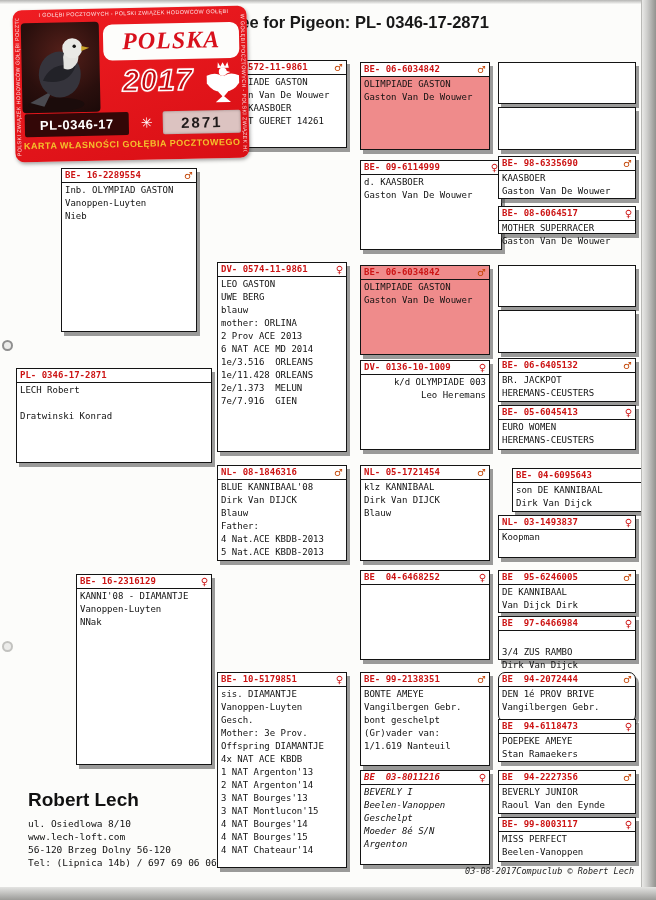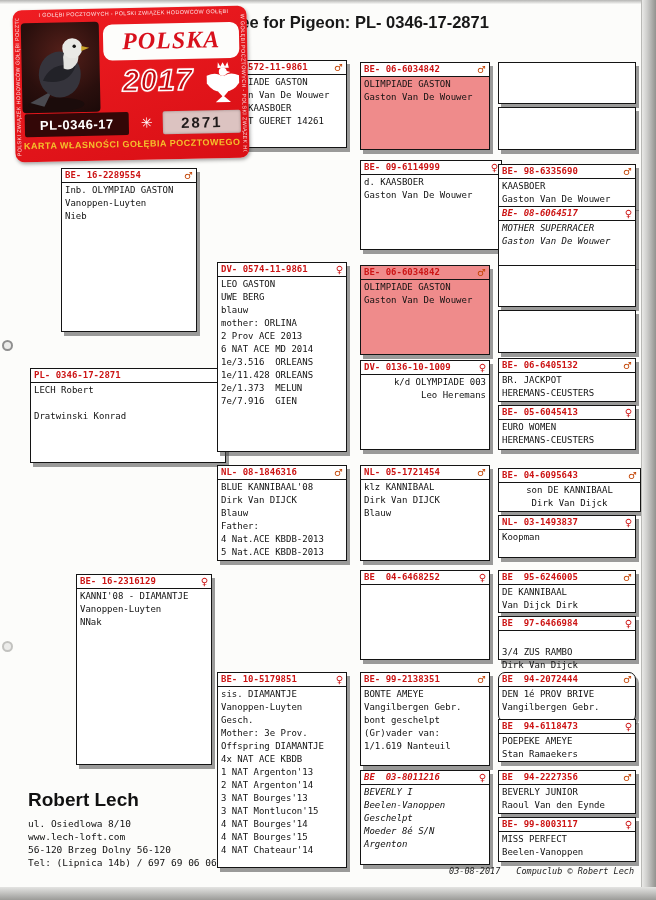--- a/index.html
+++ b/index.html
@@ -61,53 +61,53 @@
   .serial{position:absolute;left:148px;top:104px;width:78px;height:23px;background:#dcc3c1;color:#201a1a;
     font-family:"Liberation Sans",sans-serif;font-weight:bold;font-size:15px;text-align:center;line-height:23px;
     letter-spacing:2px;border-radius:2px;box-shadow:inset 0 0 3px rgba(0,0,0,.3)}
   .cardtitle{position:absolute;left:8px;right:8px;top:131px;text-align:center;color:#f4c02c;
     font-family:"Liberation Sans",sans-serif;font-weight:bold;font-size:9px;letter-spacing:.5px;white-space:nowrap}
 
   
   .owner{position:absolute;left:28px;top:789px;z-index:3}
   .owner-name{font-family:"Liberation Sans",sans-serif;font-size:19px;font-weight:bold;margin-bottom:6px}
   .owner-line{font-size:9.5px;line-height:13px}
-  .footer{position:absolute;right:22px;top:866px;z-index:3;display:flex;gap:16px;
+  .footer{position:absolute;right:22px;top:866px;z-index:3;display:flex;gap:0;
     font-size:8.5px;font-style:italic;color:#222}
 </style>
 </head>
 <body>
 
 <div class="title">Pedigree for Pigeon: PL- 0346-17-2871</div>
 
 <div id="pedigree">
-    <div class="pbox" style="left: 30px; top: 368px; width: 196px; height: 95px;"><div class="phead"><span class="ring">PL- 0346-17-2871</span></div><div class="pbody"><div class="pline">LECH Robert</div><div class="pline">&nbsp;</div><div class="pline">Dratwinski Konrad</div></div></div>
+    <div class="pbox" style="left: 16px; top: 368px; width: 196px; height: 95px;"><div class="phead"><span class="ring">PL- 0346-17-2871</span></div><div class="pbody"><div class="pline">LECH Robert</div><div class="pline">&nbsp;</div><div class="pline">Dratwinski Konrad</div></div></div>
     <div class="pbox" style="left: 61px; top: 168px; width: 136px; height: 164px;"><div class="phead"><span class="ring">BE- 16-2289554</span><span class="sex m">♂</span></div><div class="pbody"><div class="pline">Inb. OLYMPIAD GASTON</div><div class="pline">Vanoppen-Luyten</div><div class="pline">Nieb</div></div></div>
     <div class="pbox" style="left: 76px; top: 574px; width: 136px; height: 191px;"><div class="phead"><span class="ring">BE- 16-2316129</span><span class="sex f">♀</span></div><div class="pbody"><div class="pline">KANNI'08 - DIAMANTJE</div><div class="pline">Vanoppen-Luyten</div><div class="pline">NNak</div></div></div>
     <div class="pbox" style="left: 217px; top: 60px; width: 130px; height: 88px;"><div class="phead"><span class="ring">DV- 0572-11-9861</span><span class="sex m">♂</span></div><div class="pbody"><div class="pline">OLIMPIADE GASTON</div><div class="pline">Gaston Van De Wouwer</div><div class="pline">inb. KAASBOER</div><div class="pline">1e NAT GUERET 14261</div></div></div>
     <div class="pbox" style="left: 217px; top: 262px; width: 130px; height: 190px;"><div class="phead"><span class="ring">DV- 0574-11-9861</span><span class="sex f">♀</span></div><div class="pbody"><div class="pline">LEO GASTON</div><div class="pline">UWE BERG</div><div class="pline">blauw</div><div class="pline">mother: ORLINA</div><div class="pline">2 Prov ACE 2013</div><div class="pline">6 NAT ACE MD 2014</div><div class="pline">1e/3.516  ORLEANS</div><div class="pline">1e/11.428 ORLEANS</div><div class="pline">2e/1.373  MELUN</div><div class="pline">7e/7.916  GIEN</div></div></div>
     <div class="pbox" style="left: 217px; top: 465px; width: 130px; height: 96px;"><div class="phead"><span class="ring">NL- 08-1846316</span><span class="sex m">♂</span></div><div class="pbody"><div class="pline">BLUE KANNIBAAL'08</div><div class="pline">Dirk Van DIJCK</div><div class="pline">Blauw</div><div class="pline">Father:</div><div class="pline">4 Nat.ACE KBDB-2013</div><div class="pline">5 Nat.ACE KBDB-2013</div></div></div>
     <div class="pbox" style="left: 217px; top: 672px; width: 130px; height: 196px;"><div class="phead"><span class="ring">BE- 10-5179851</span><span class="sex f">♀</span></div><div class="pbody"><div class="pline">sis. DIAMANTJE</div><div class="pline">Vanoppen-Luyten</div><div class="pline">Gesch.</div><div class="pline">Mother: 3e Prov.</div><div class="pline">Offspring DIAMANTJE</div><div class="pline">4x NAT ACE KBDB</div><div class="pline">1 NAT Argenton'13</div><div class="pline">2 NAT Argenton'14</div><div class="pline">3 NAT Bourges'13</div><div class="pline">3 NAT Montlucon'15</div><div class="pline">4 NAT Bourges'14</div><div class="pline">4 NAT Bourges'15</div><div class="pline">4 NAT Chateaur'14</div></div></div>
     <div class="pbox pinkbody" style="left: 360px; top: 62px; width: 130px; height: 88px;"><div class="phead"><span class="ring">BE- 06-6034842</span><span class="sex m">♂</span></div><div class="pbody"><div class="pline">OLIMPIADE GASTON</div><div class="pline">Gaston Van De Wouwer</div></div></div>
     <div class="pbox" style="left: 360px; top: 160px; width: 142px; height: 90px;"><div class="phead"><span class="ring">BE- 09-6114999</span><span class="sex f">♀</span></div><div class="pbody"><div class="pline">d. KAASBOER</div><div class="pline">Gaston Van De Wouwer</div></div></div>
     <div class="pbox pinkbody pinkheader" style="left: 360px; top: 265px; width: 130px; height: 90px;"><div class="phead"><span class="ring">BE- 06-6034842</span><span class="sex m">♂</span></div><div class="pbody"><div class="pline">OLIMPIADE GASTON</div><div class="pline">Gaston Van De Wouwer</div></div></div>
     <div class="pbox" style="left: 360px; top: 360px; width: 130px; height: 90px; text-align: right;"><div class="phead"><span class="ring">DV- 0136-10-1009</span><span class="sex f">♀</span></div><div class="pbody"><div class="pline">k/d OLYMPIADE 003</div><div class="pline">Leo Heremans</div></div></div>
     <div class="pbox" style="left: 360px; top: 465px; width: 130px; height: 96px;"><div class="phead"><span class="ring">NL- 05-1721454</span><span class="sex m">♂</span></div><div class="pbody"><div class="pline">klz KANNIBAAL</div><div class="pline">Dirk Van DIJCK</div><div class="pline">Blauw</div></div></div>
     <div class="pbox" style="left: 360px; top: 570px; width: 130px; height: 90px;"><div class="phead"><span class="ring">BE  04-6468252</span><span class="sex f">♀</span></div></div>
     <div class="pbox" style="left: 360px; top: 672px; width: 130px; height: 94px;"><div class="phead"><span class="ring">BE- 99-2138351</span><span class="sex m">♂</span></div><div class="pbody"><div class="pline">BONTE AMEYE</div><div class="pline">Vangilbergen Gebr.</div><div class="pline">bont geschelpt</div><div class="pline">(Gr)vader van:</div><div class="pline">1/1.619 Nanteuil</div></div></div>
     <div class="pbox" style="left: 360px; top: 770px; width: 130px; height: 95px; font-style: italic;"><div class="phead"><span class="ring">BE  03-8011216</span><span class="sex f">♀</span></div><div class="pbody"><div class="pline">BEVERLY I</div><div class="pline">Beelen-Vanoppen</div><div class="pline">Geschelpt</div><div class="pline">Moeder 8é S/N</div><div class="pline">Argenton</div></div></div>
     <div class="pbox" style="left: 498px; top: 62px; width: 138px; height: 42px;"><div class="pbody"></div></div>
     <div class="pbox" style="left: 498px; top: 107px; width: 138px; height: 43px;"><div class="pbody"></div></div>
-    <div class="pbox" style="left: 498px; top: 164px; width: 138px; height: 43px;"><div class="phead"><span class="ring">BE- 98-6335690</span><span class="sex m">♂</span></div><div class="pbody"><div class="pline">KAASBOER</div><div class="pline">Gaston Van De Wouwer</div></div></div>
-    <div class="pbox" style="left: 498px; top: 206px; width: 138px; height: 60px; font-style: italic;"><div class="phead"><span class="ring">BE- 08-6064517</span><span class="sex f">♀</span></div><div class="pbody"><div class="pline">MOTHER SUPERRACER</div><div class="pline">Gaston Van De Wouwer</div></div></div>
+    <div class="pbox" style="left: 498px; top: 156px; width: 138px; height: 43px;"><div class="phead"><span class="ring">BE- 98-6335690</span><span class="sex m">♂</span></div><div class="pbody"><div class="pline">KAASBOER</div><div class="pline">Gaston Van De Wouwer</div></div></div>
+    <div class="pbox" style="left: 498px; top: 206px; width: 138px; height: 28px;"><div class="phead"><span class="ring">BE- 08-6064517</span><span class="sex f">♀</span></div><div class="pbody"><div class="pline">MOTHER SUPERRACER</div><div class="pline">Gaston Van De Wouwer</div></div></div>
     <div class="pbox" style="left: 498px; top: 265px; width: 138px; height: 42px;"><div class="pbody"></div></div>
     <div class="pbox" style="left: 498px; top: 310px; width: 138px; height: 43px;"><div class="pbody"></div></div>
     <div class="pbox" style="left: 498px; top: 358px; width: 138px; height: 44px;"><div class="phead"><span class="ring">BE- 06-6405132</span><span class="sex m">♂</span></div><div class="pbody"><div class="pline">BR. JACKPOT</div><div class="pline">HEREMANS-CEUSTERS</div></div></div>
     <div class="pbox" style="left: 498px; top: 405px; width: 138px; height: 45px;"><div class="phead"><span class="ring">BE- 05-6045413</span><span class="sex f">♀</span></div><div class="pbody"><div class="pline">EURO WOMEN</div><div class="pline">HEREMANS-CEUSTERS</div></div></div>
-    <div class="pbox" style="left: 498px; top: 468px; width: 143px; height: 44px; text-align: center;"><div class="phead"><span class="ring">BE- 04-6095643</span><span class="sex m">♂</span></div><div class="pbody"><div class="pline">son DE KANNIBAAL</div><div class="pline">Dirk Van Dijck</div></div></div>
+    <div class="pbox" style="left: 512px; top: 468px; width: 143px; height: 44px;"><div class="phead"><span class="ring">BE- 04-6095643</span><span class="sex m">♂</span></div><div class="pbody"><div class="pline">son DE KANNIBAAL</div><div class="pline">Dirk Van Dijck</div></div></div>
     <div class="pbox" style="left: 498px; top: 515px; width: 138px; height: 43px;"><div class="phead"><span class="ring">NL- 03-1493837</span><span class="sex f">♀</span></div><div class="pbody"><div class="pline">Koopman</div></div></div>
     <div class="pbox" style="left: 498px; top: 570px; width: 138px; height: 43px;"><div class="phead"><span class="ring">BE  95-6246005</span><span class="sex m">♂</span></div><div class="pbody"><div class="pline">DE KANNIBAAL</div><div class="pline">Van Dijck Dirk</div></div></div>
     <div class="pbox" style="left: 498px; top: 616px; width: 138px; height: 44px; gap: 14px;"><div class="phead"><span class="ring">BE  97-6466984</span><span class="sex f">♀</span></div><div class="pbody"><div class="pline">3/4 ZUS RAMBO</div><div class="pline">Dirk Van Dijck</div></div></div>
     <div class="pbox" style="left: 498px; top: 672px; width: 138px; height: 50px; border-radius: 7px;"><div class="phead"><span class="ring">BE  94-2072444</span><span class="sex m">♂</span></div><div class="pbody"><div class="pline">DEN 1é PROV BRIVE</div><div class="pline">Vangilbergen Gebr.</div></div></div>
     <div class="pbox" style="left: 498px; top: 719px; width: 138px; height: 43px;"><div class="phead"><span class="ring">BE  94-6118473</span><span class="sex f">♀</span></div><div class="pbody"><div class="pline">POEPEKE AMEYE</div><div class="pline">Stan Ramaekers</div></div></div>
     <div class="pbox" style="left: 498px; top: 770px; width: 138px; height: 44px;"><div class="phead"><span class="ring">BE  94-2227356</span><span class="sex m">♂</span></div><div class="pbody"><div class="pline">BEVERLY JUNIOR</div><div class="pline">Raoul Van den Eynde</div></div></div>
     <div class="pbox" style="left: 498px; top: 817px; width: 138px; height: 45px;"><div class="phead"><span class="ring">BE- 99-8003117</span><span class="sex f">♀</span></div><div class="pbody"><div class="pline">MISS PERFECT</div><div class="pline">Beelen-Vanoppen</div></div></div>
   </div>
 
 <div class="card">

